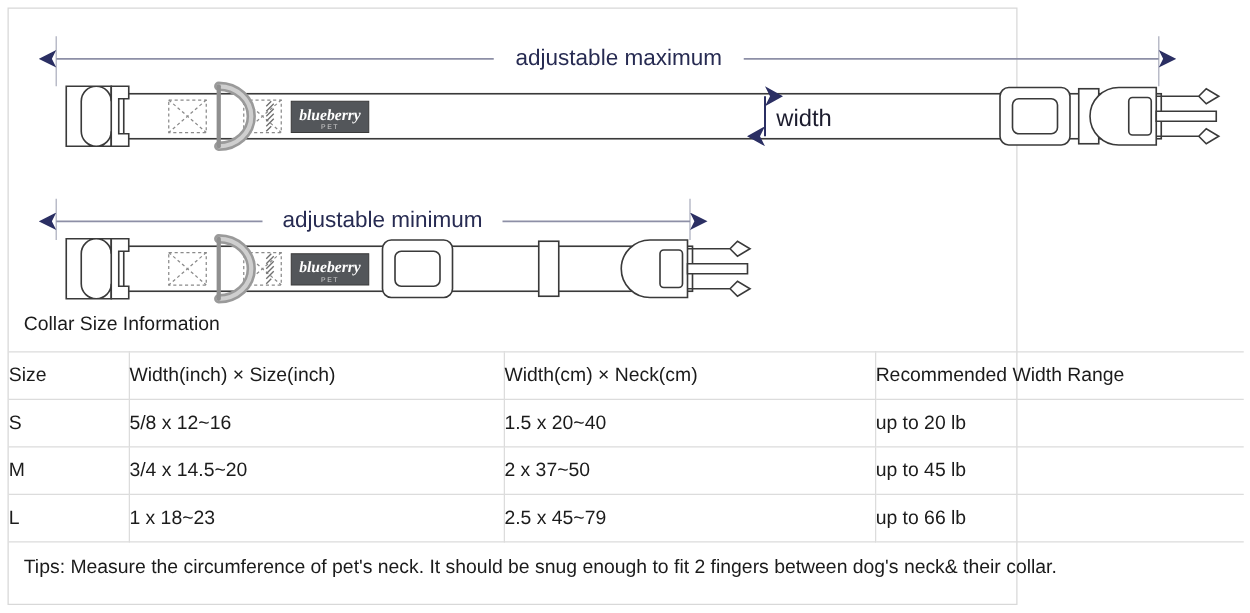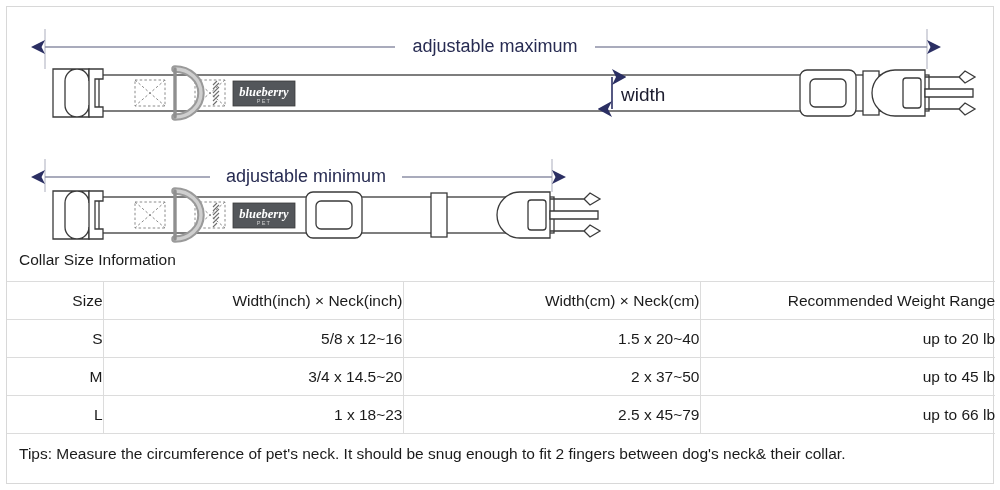--- a/index.html
+++ b/index.html
@@ -2,42 +2,42 @@
 <html><head>
 <meta charset="utf-8">
 <style>
   html,body{margin:0;padding:0;background:#fff;}
   body{font-family:"Liberation Sans", sans-serif;}
   #page{
     position:relative;width:1000px;height:490px;background:#ffffff;
     box-sizing:border-box;overflow:hidden;
   }
   #frame{
-    position:absolute;left:6px;top:6px;width:988px;height:478px;
+    position:absolute;left:6px;top:6px;width:808px;height:478px;
     border:1px solid #d8d8d8;box-sizing:border-box;background:#fff;
   }
 
   
   #diagram{position:absolute;left:0;top:0;width:988px;height:249px;}
   #diagram svg{display:block;}
 
   
   #table-area{
     position:absolute;left:0;top:232px;width:988px;height:229px;
   }
   .tbl{
     width:100%;border-collapse:collapse;table-layout:fixed;
     font-size:15.5px;color:#1b1b1b;
   }
   .tbl td{
     border:1px solid #dcdcdc;
     padding:0;
     height:37px;
     vertical-align:middle;
-    text-align:right;
+    text-align:left;
     font-weight:400;
   }
   td.title-cell{
     text-align:left;padding-left:12px;height:42px;border-left:none;border-right:none;border-top:none;
     font-size:15.5px;
   }
   td.tips-cell{
     text-align:left;padding-left:12px;height:40px;border-left:none;border-right:none;border-bottom:none;
     font-size:15.5px;
   }
@@ -180,23 +180,23 @@
             <col class="c1">
             <col class="c2">
             <col class="c3">
      </colgroup>
      <tbody>
        <tr>
          <td class="title-cell" colspan="4">Collar Size Information</td>
        </tr>
        <tr class="header-row">
          <td>Size</td>
-         <td>Width(inch)  ×  Neck(inch)</td>
+         <td>Width(inch)  ×  Size(inch)</td>
          <td>Width(cm)  ×  Neck(cm)</td>
-         <td>Recommended Weight Range</td>
+         <td>Recommended Width Range</td>
        </tr>
        <tr>
          <td>S</td>
          <td>5/8 x 12~16</td>
          <td>1.5 x 20~40</td>
          <td>up to 20 lb</td>
        </tr>
        <tr>
          <td>M</td>
          <td>3/4 x 14.5~20</td>

